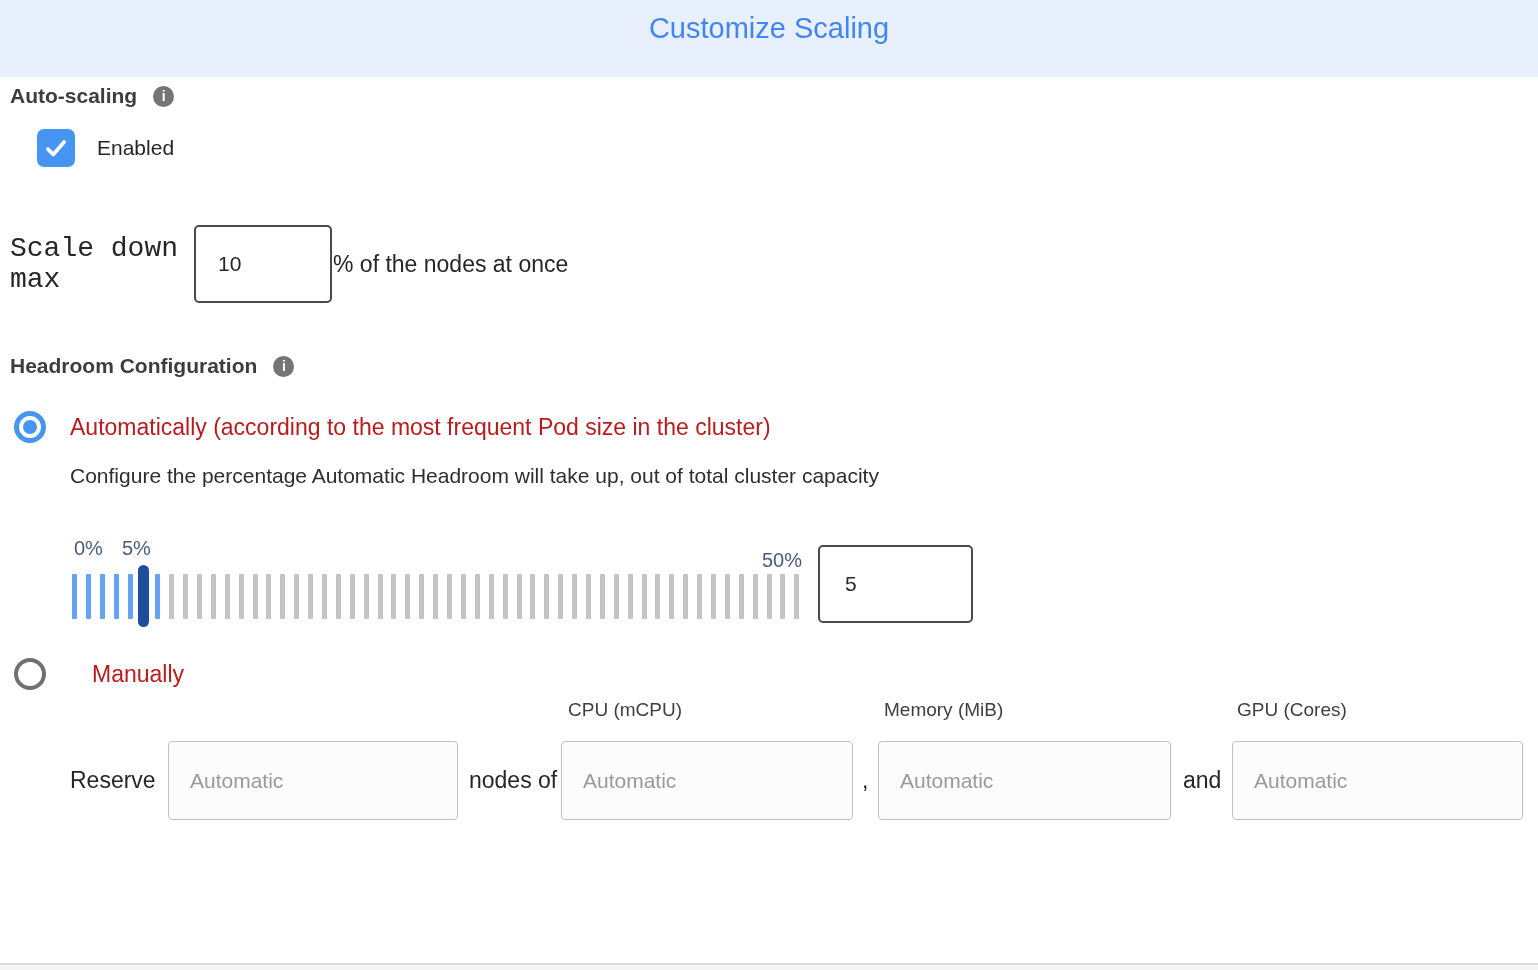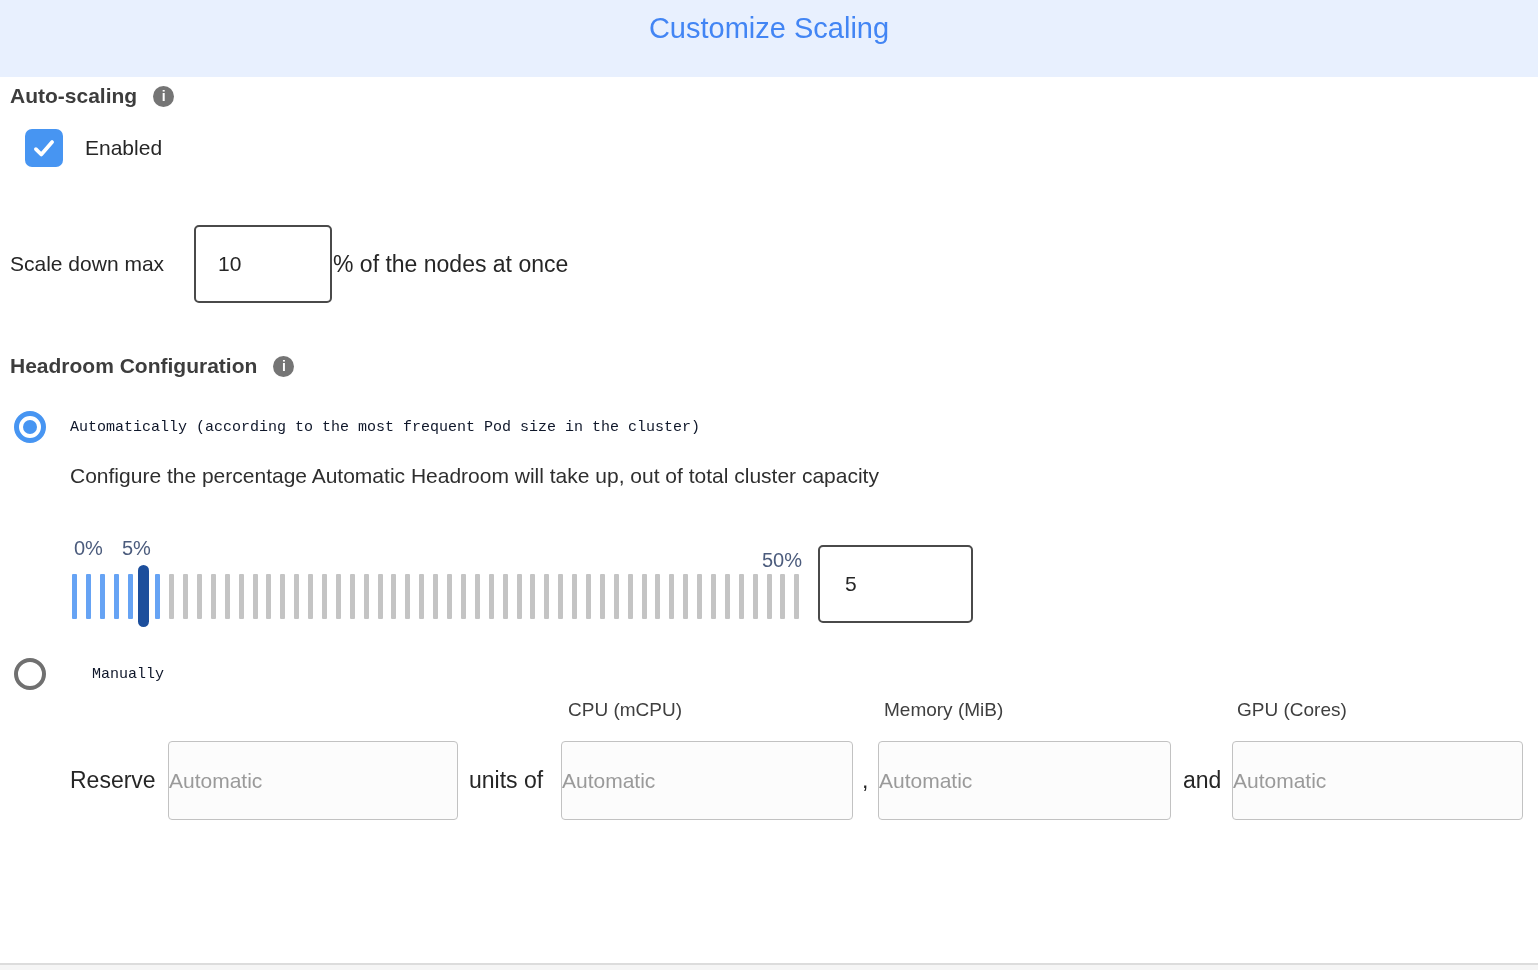--- a/index.html
+++ b/index.html
@@ -31,51 +31,51 @@
   }
   .section-label { font-size: 21px; font-weight: 700; color: #3d3d3d; }
   .info-icon {
     width: 21px; height: 21px; border-radius: 50%;
     background: #757575; color: #ffffff;
     display: flex; align-items: center; justify-content: center;
     font-size: 14px; font-weight: 700; font-style: normal;
   }
 
   
-  .checkbox-row { position: absolute; left: 6px; top: 129px; display: flex; align-items: center; gap: 22px; padding-left: 19px; }
+  .checkbox-row { position: absolute; left: 18px; top: 129px; display: flex; align-items: center; gap: 22px; padding-left: 19px; }
   .checkbox {
     width: 38px; height: 38px; border-radius: 7px; background: #4795f2;
     display: flex; align-items: center; justify-content: center; cursor: pointer;
   }
   .checkbox svg { width: 26px; height: 26px; }
   .plain-text { font-size: 21px; color: #262626; }
 
   
   .scaledown-row { position: absolute; left: 10px; top: 225px; height: 78px; display: flex; align-items: center; }
-  .scaledown-prefix { width: 184px; font-size: 21px; }
+  .scaledown-prefix { width: 184px; font-size: 28px; font-family: Liberation Mono, monospace; }
   .dark-input {
     height: 78px; border: 2px solid #4a4a4a; border-radius: 5px; background: #ffffff;
     font-family: "Liberation Sans", sans-serif; font-size: 21px; color: #262626;
     padding-left: 22px; outline: none;
   }
   .scaledown-input { width: 138px; }
   .scaledown-suffix { font-size: 23px; margin-left: 1px; }
 
   
   .radio-row { position: absolute; display: flex; align-items: center; gap: 24px; }
   .radio {
     width: 32px; height: 32px; border-radius: 50%; position: relative; cursor: pointer; flex: 0 0 32px;
   }
   .radio.selected { border: 5px solid #4795f2; }
   .radio.selected::after {
     content: ""; position: absolute; left: 50%; top: 50%; transform: translate(-50%, -50%);
     width: 14px; height: 14px; border-radius: 50%; background: #4795f2;
   }
   .radio.unselected { border: 4px solid #707070; }
-  .radio-label { font-size: 15px; color: #0f172a; font-family: Liberation Mono, monospace; }
+  .radio-label { font-size: 23px; color: #b91c1c; }
 
   .configure-text { position: absolute; left: 70px; top: 464px; font-size: 21px; color: #2e2e2e; }
 
   
   .slider { position: absolute; left: 72px; top: 537px; width: 728px; }
   .slider-labels { position: relative; height: 26px; font-size: 20px; color: #4c5c7d; }
   .slider-label-min { position: absolute; left: 2px; }
   .slider-label-current { position: absolute; left: 50px; }
   .slider-label-max { position: absolute; right: -2px; margin-top: 12px; }
   .slider-ticks {
@@ -95,21 +95,21 @@
   .col-cpu { left: 568px; }
   .col-mem { left: 884px; }
   .col-gpu { left: 1237px; }
 
   
   .reserve-item { position: absolute; top: 741px; height: 79px; display: flex; align-items: center; font-size: 23px; }
   .light-input {
     position: absolute; top: 741px; height: 79px;
     border: 1px solid #c2c2c2; border-radius: 4px; background: #fcfcfc;
     font-family: "Liberation Sans", sans-serif; font-size: 21px; color: #14532d;
-    outline: none;
+    padding-left: 21px; outline: none;
   }
   .light-input::placeholder { color: #9a9a9a; opacity: 1; }
   .reserve-label { left: 70px; }
   .reserve-amount { left: 168px; width: 290px; }
   .units-of { left: 469px; }
   .cpu-input { left: 561px; width: 292px; }
   .comma-sep { left: 862px; }
   .memory-input { left: 878px; width: 293px; }
   .and-sep { left: 1183px; }
   .gpu-input { left: 1232px; width: 291px; }
@@ -244,21 +244,21 @@
     <span class="radio unselected"></span>
     <span class="radio-label">Manually</span>
   </div>
 
   <span class="col-header col-cpu">CPU (mCPU)</span>
   <span class="col-header col-mem">Memory (MiB)</span>
   <span class="col-header col-gpu">GPU (Cores)</span>
 
   <span class="reserve-item reserve-label">Reserve</span>
   <input class="light-input reserve-amount" type="text" placeholder="Automatic" style="">
-  <span class="reserve-item units-of">units of</span>
+  <span class="reserve-item units-of">nodes of</span>
   <input class="light-input cpu-input" type="text" placeholder="Automatic" style="">
   <span class="reserve-item comma-sep">,</span>
   <input class="light-input memory-input" type="text" placeholder="Automatic" style="">
   <span class="reserve-item and-sep">and</span>
   <input class="light-input gpu-input" type="text" placeholder="Automatic" style="">
 
 
   <div class="footer-strip"></div>
 
 </div>

